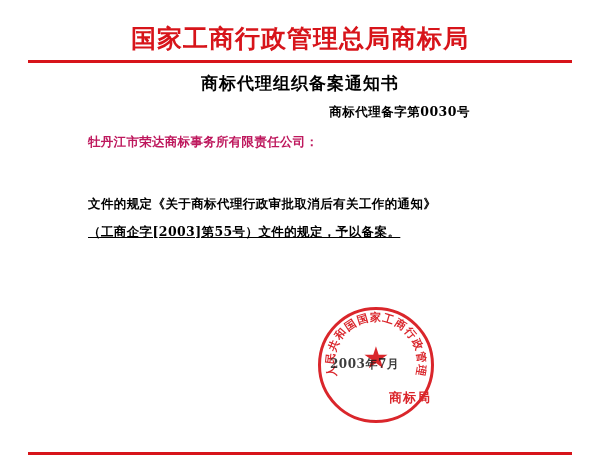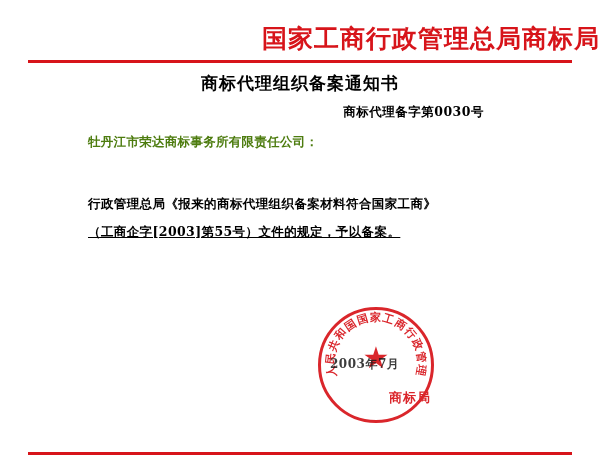--- a/index.html
+++ b/index.html
@@ -20,21 +20,21 @@
     box-sizing: border-box;
     background: #ffffff;
   }
 
   
   .doc-title {
     position: absolute;
     top: 22px;
     left: 0;
     width: 600px;
-    text-align: right;
+    text-align: center;
     color: #d7141a;
     font-family: "DejaVu Serif", "Liberation Serif", serif;
     font-weight: bold;
     font-size: 25px;
     letter-spacing: 1px;
     white-space: nowrap;
   }
   .red-rule {
     position: absolute;
     left: 28px;
@@ -54,38 +54,38 @@
     color: #000000;
     font-family: "DejaVu Serif", "Liberation Serif", serif;
     font-weight: bold;
     font-size: 17px;
     letter-spacing: 1px;
     white-space: nowrap;
   }
   .doc-number {
     position: absolute;
     top: 104px;
-    right: 116px;
+    right: 130px;
     color: #000000;
     font-family: "DejaVu Serif", "Liberation Serif", serif;
     font-weight: bold;
     font-size: 12.5px;
     letter-spacing: 0.5px;
     white-space: nowrap;
   }
 
   
   .recipient {
     position: absolute;
     top: 134px;
     left: 88px;
     font-family: "DejaVu Serif", "Liberation Serif", serif;
     font-weight: bold;
     font-size: 12.5px;
-    color: #4d7c0f;
+    color: #be185d;
     letter-spacing: 0.3px;
     white-space: nowrap;
   }
   .para {
     position: absolute;
     left: 88px;
     width: 440px;
     font-family: "DejaVu Serif", "Liberation Serif", serif;
     font-weight: bold;
     font-size: 12.5px;
@@ -164,21 +164,21 @@
   <div class="doc-title">国家工商行政管理总局商标局</div>
 
   <div class="red-rule top"></div>
 
   <div class="subtitle">商标代理组织备案通知书</div>
 
   <div class="doc-number">商标代理备字第0030号</div>
 
   <div class="recipient">牡丹江市荣达商标事务所有限责任公司：</div>
 
-  <div class="para l2">行政管理总局《报来的商标代理组织备案材料符合国家工商》</div>
+  <div class="para l2">文件的规定《关于商标代理行政审批取消后有关工作的通知》</div>
   <div class="para l3">（工商企字[2003]第55号）文件的规定，予以备案。</div>
 
   <div class="seal">
     <svg class="seal-arc" viewBox="0 0 110 110">
       <defs>
         <path id="arcpath" d="M 14,62 A 42,42 0 1 1 96,62" fill="none"></path>
       </defs>
       <text>
         <textPath href="#arcpath" startOffset="50%" text-anchor="middle">中华人民共和国国家工商行政管理总局</textPath>
       </text>

